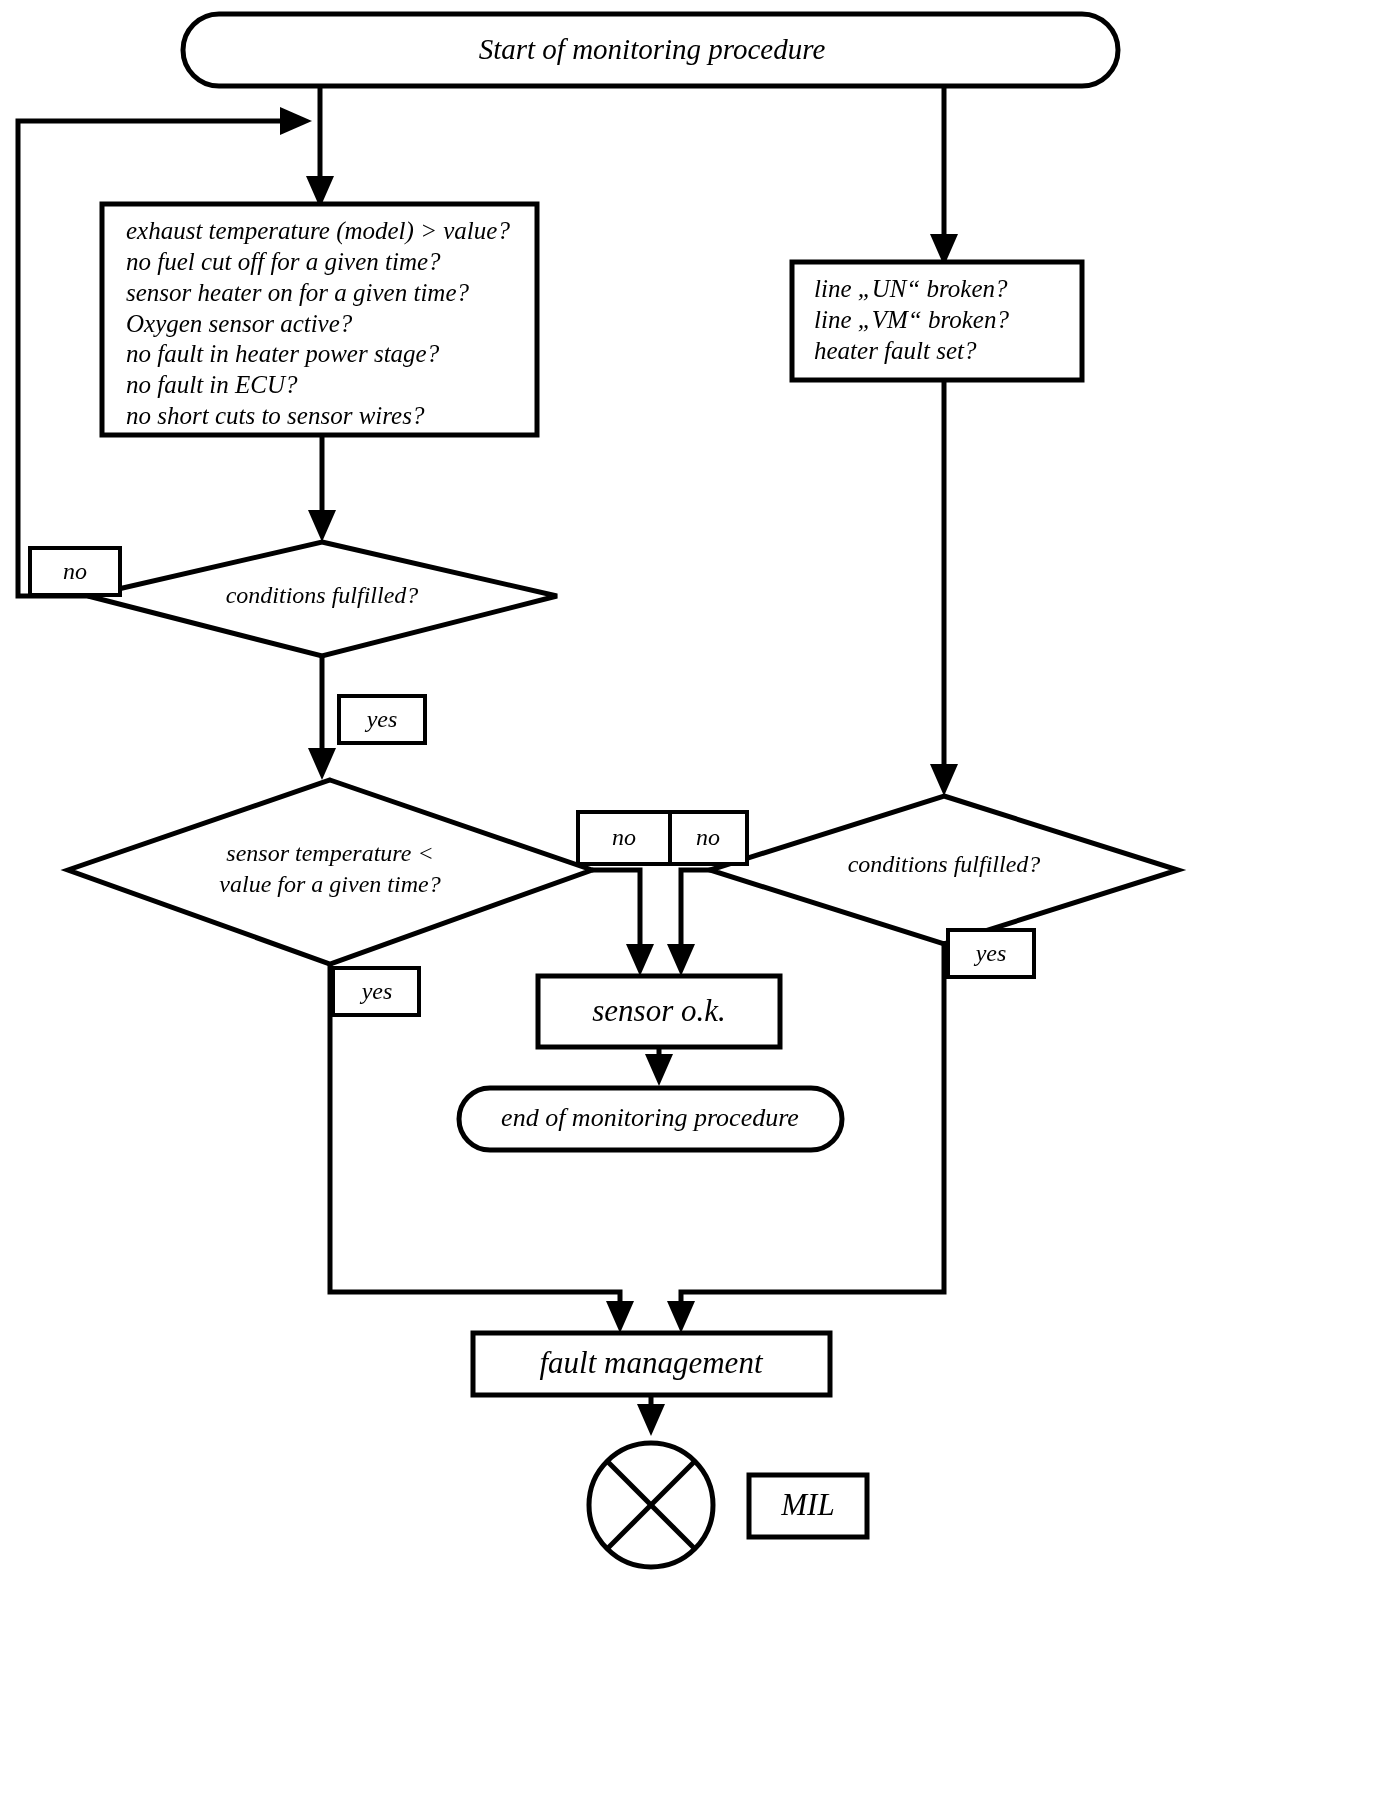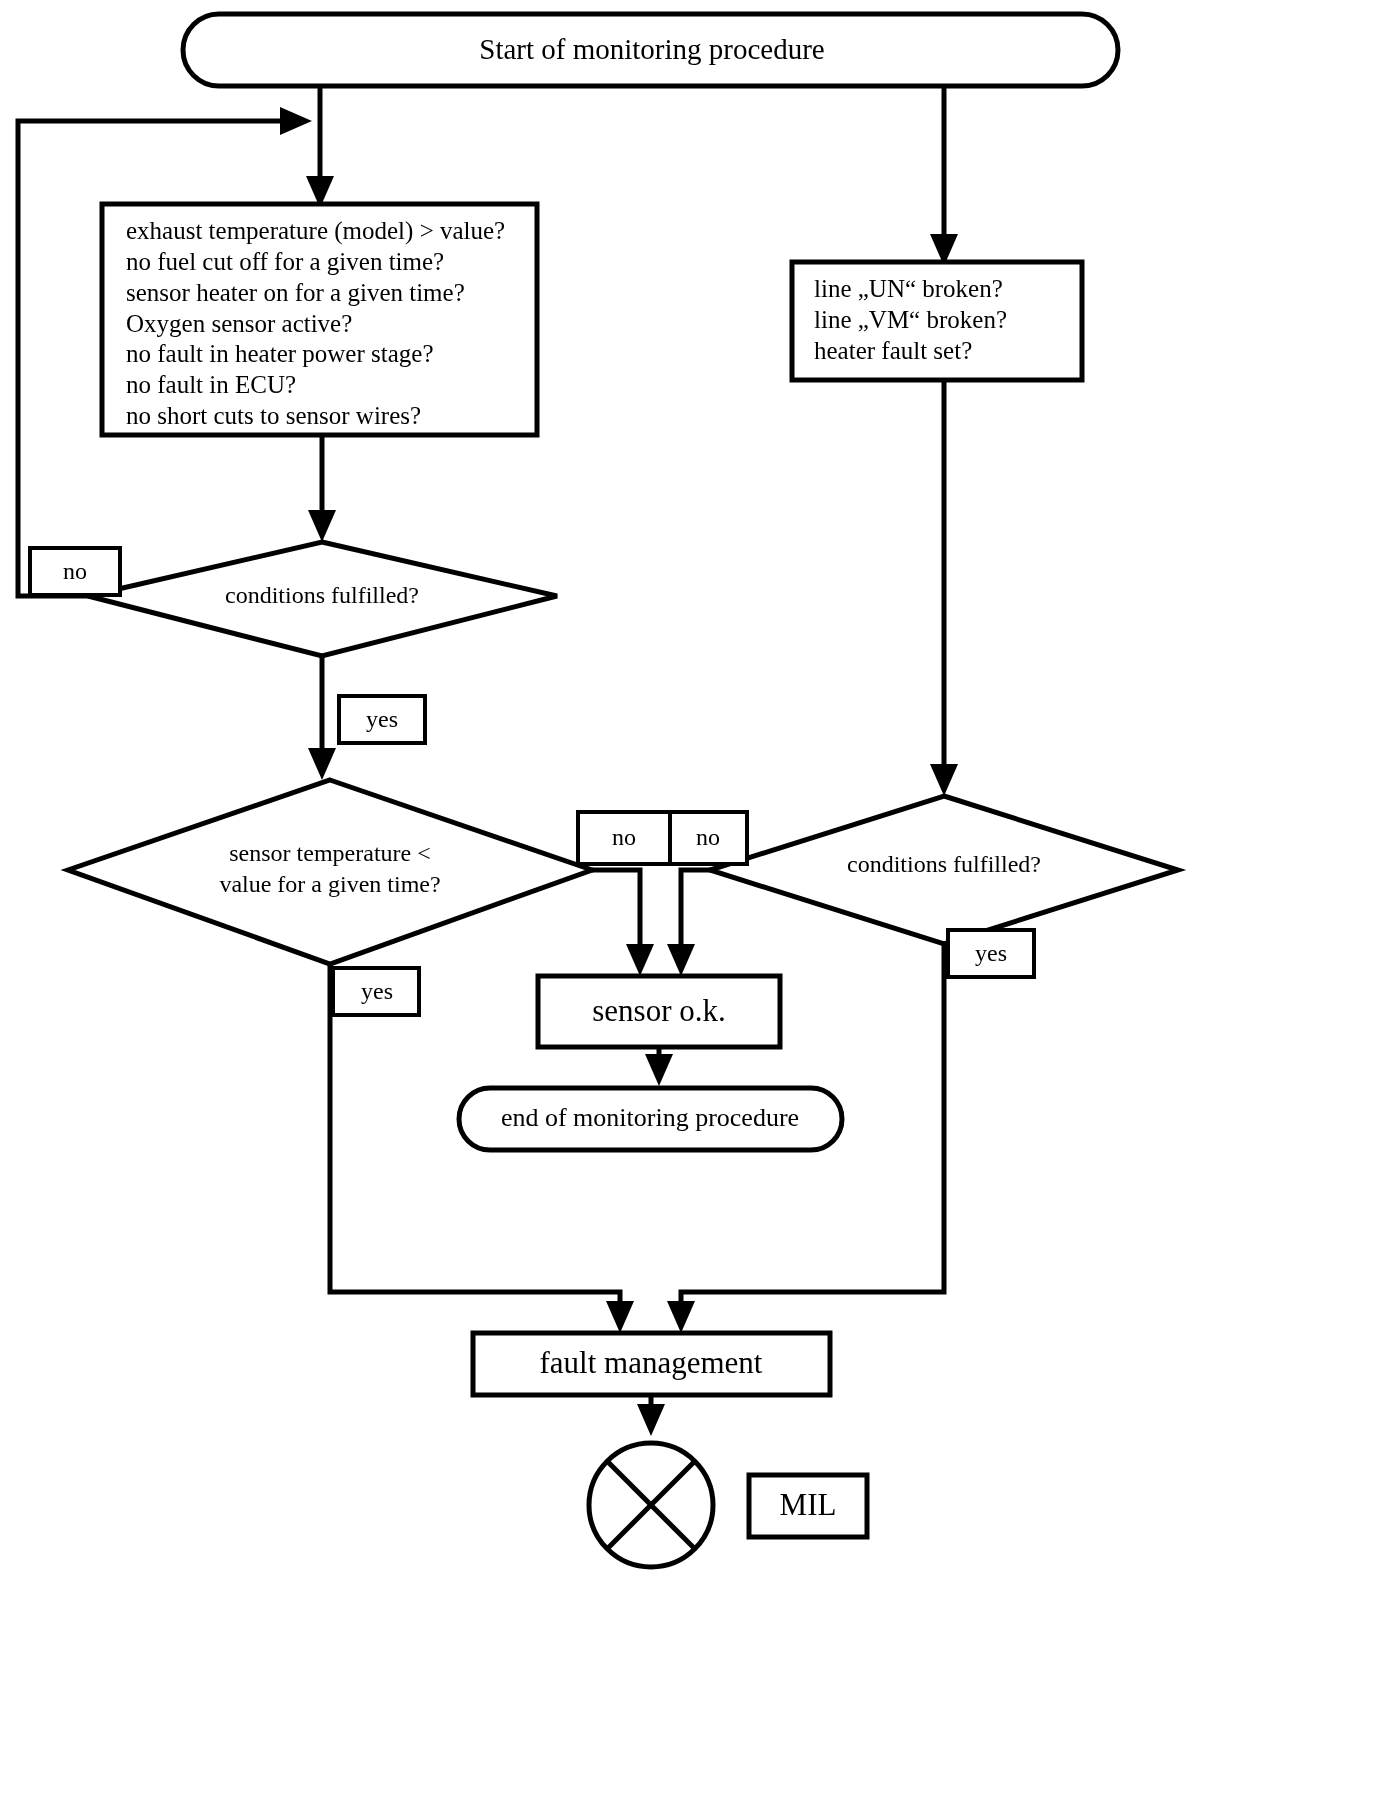--- a/index.html
+++ b/index.html
@@ -10,20 +10,21 @@
   body {
     width: 1376px;
     height: 1804px;
     font-family: "Liberation Serif", "DejaVu Serif", serif;
     overflow: hidden;
   }
   #flow-root {
     position: relative;
     width: 1376px;
     height: 1804px;
+    font-style: italic;
   }
   svg#flow-svg {
     position: absolute;
     top: 0;
     left: 0;
     width: 1376px;
     height: 1804px;
     display: block;
   }
   .shape-stroke {

